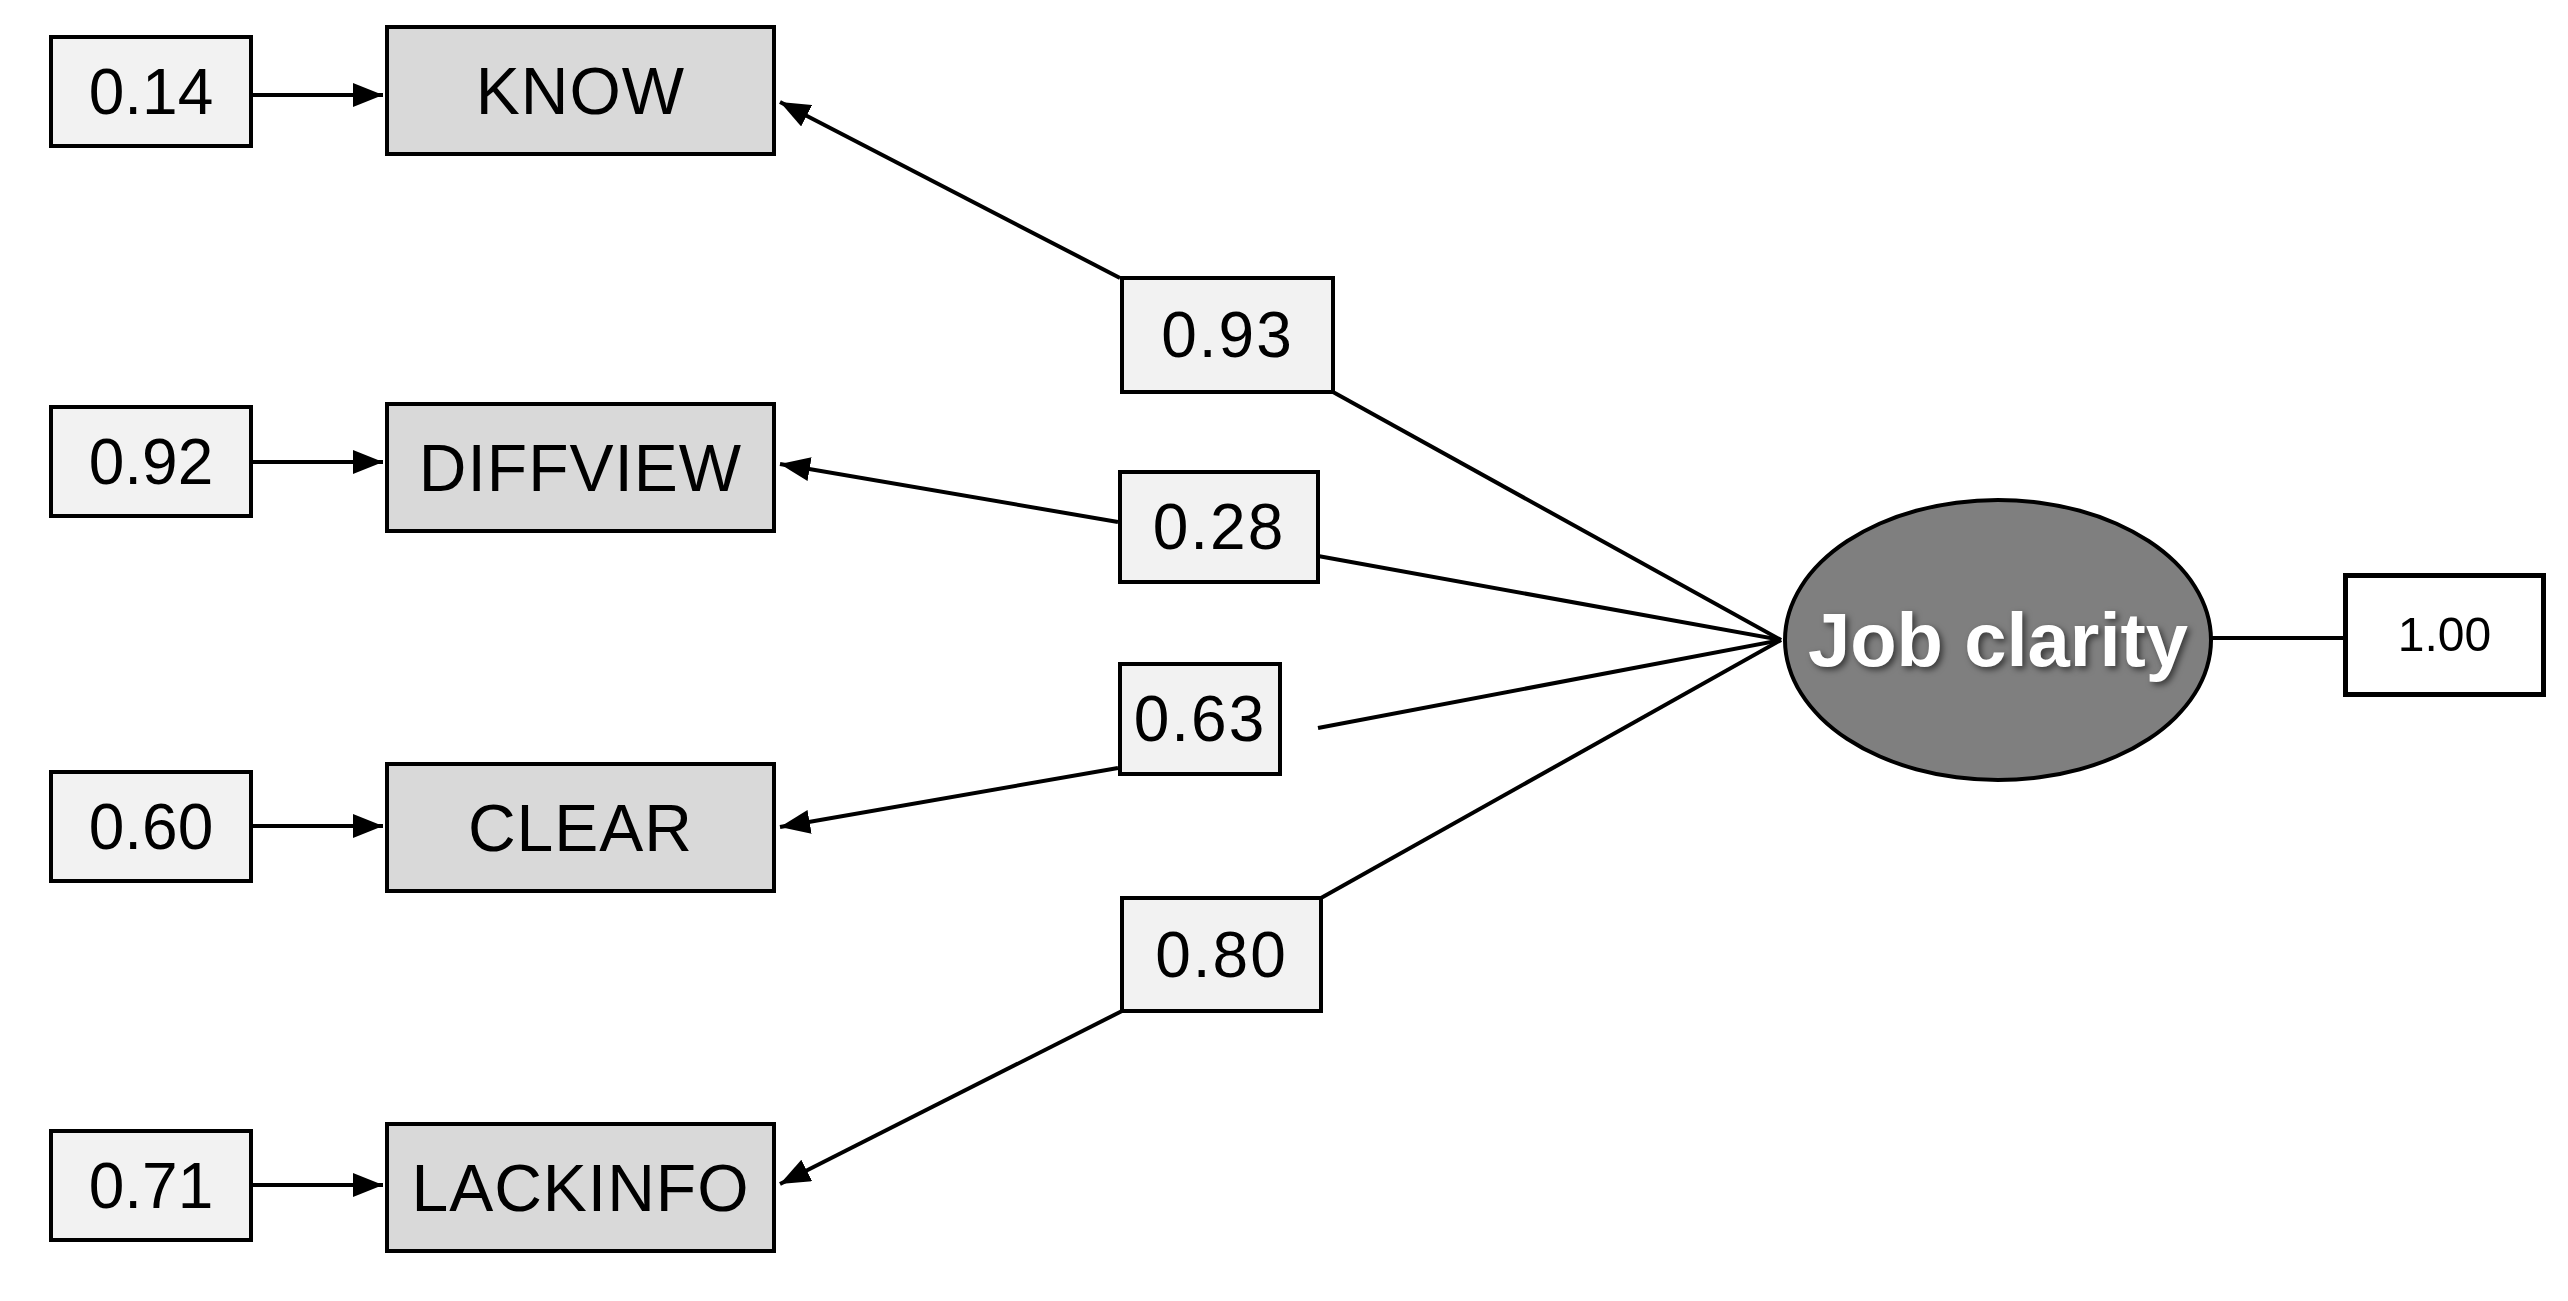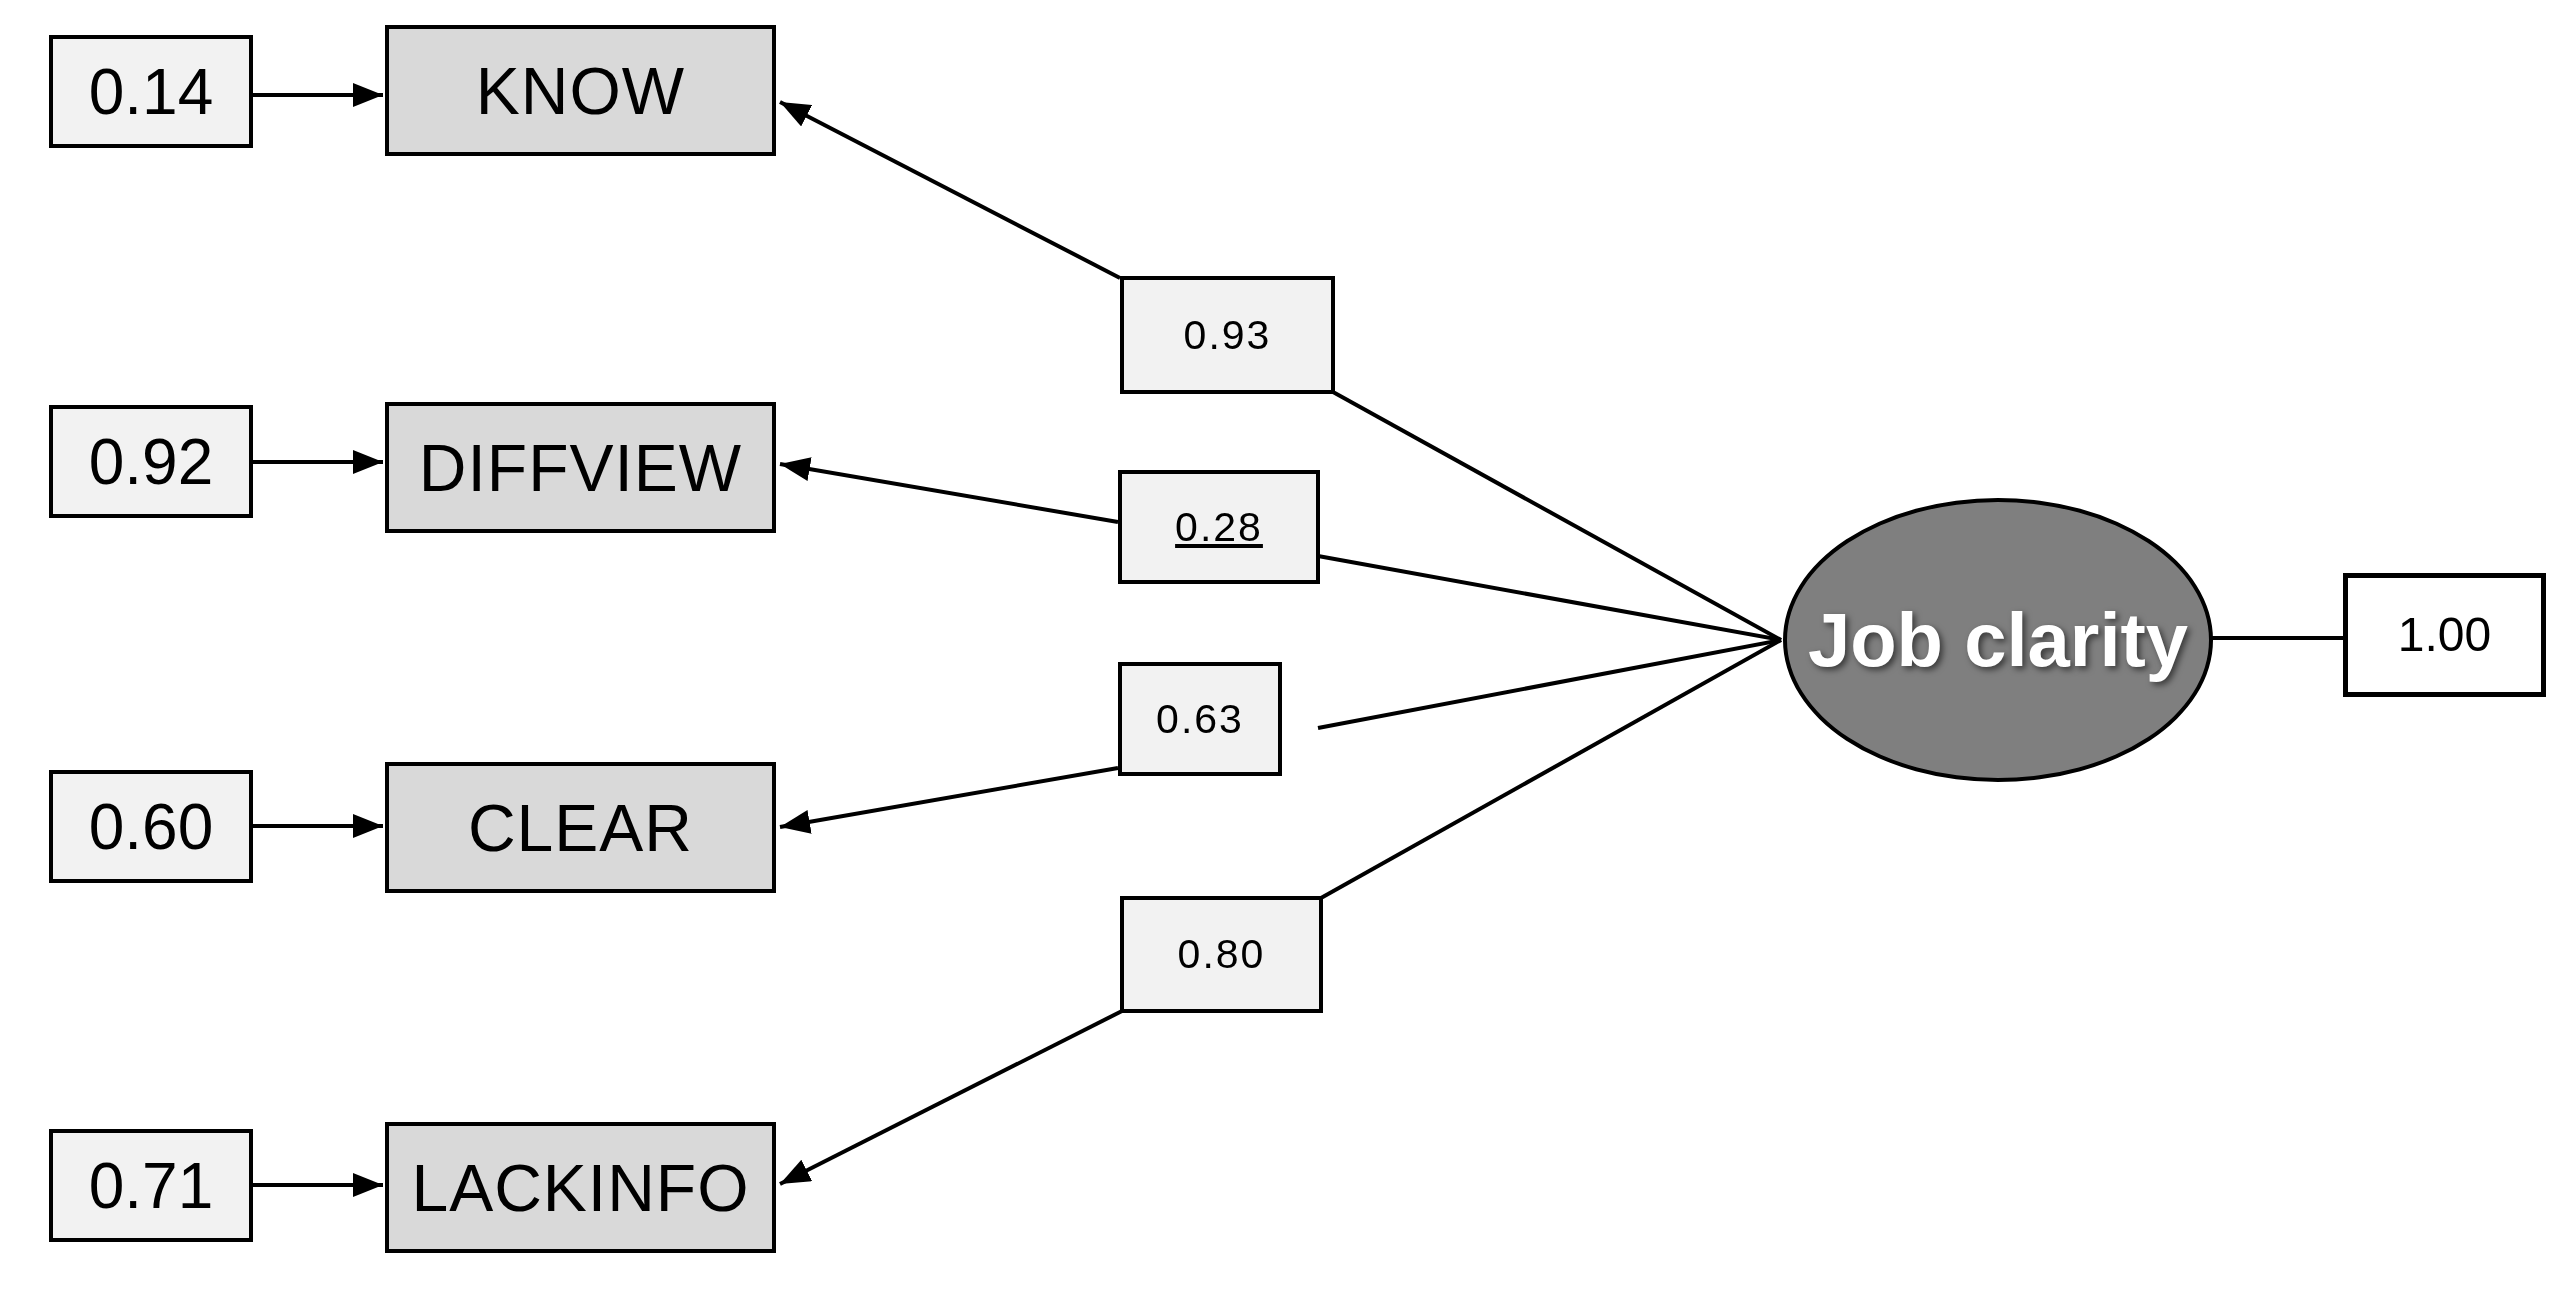--- a/index.html
+++ b/index.html
@@ -52,21 +52,21 @@
     font-size:64px;
   }
   .indicator-box{
     background:var(--indicator-fill);
     width:391px;height:131px;
     font-size:66px;
     letter-spacing:1px;
   }
   .weight-box{
     background:var(--weight-fill);
-    font-size:41px;
+    font-size:64px;
     letter-spacing:2px;
   }
   .latent-ellipse{
     background:var(--latent-fill);
     width:430px;height:284px;
     border-radius:50%;
     color:var(--latent-text);
     font-weight:bold;
     font-size:76px;
     text-shadow:3px 3px 6px rgba(0,0,0,0.55);
@@ -112,21 +112,21 @@
   <div class="node variance-box" style="left:49px;top:405px;">0.92</div>
   <div class="node variance-box" style="left:49px;top:770px;">0.60</div>
   <div class="node variance-box" style="left:49px;top:1129px;">0.71</div>
 
   <div class="node indicator-box" style="left:385px;top:25px;">KNOW</div>
   <div class="node indicator-box" style="left:385px;top:402px;">DIFFVIEW</div>
   <div class="node indicator-box" style="left:385px;top:762px;">CLEAR</div>
   <div class="node indicator-box" style="left:385px;top:1122px;">LACKINFO</div>
 
   <div class="node weight-box" style="left:1120px;top:276px;width:215px;height:118px;">0.93</div>
-  <div class="node weight-box" style="left:1118px;top:470px;width:202px;height:114px;text-decoration:underline;">0.28</div>
+  <div class="node weight-box" style="left:1118px;top:470px;width:202px;height:114px;">0.28</div>
   <div class="node weight-box" style="left:1118px;top:662px;width:164px;height:114px;">0.63</div>
   <div class="node weight-box" style="left:1120px;top:896px;width:203px;height:117px;">0.80</div>
 
   <div class="node latent-ellipse" style="left:1783px;top:498px;">Job clarity</div>
 
   <div class="node latent-variance-box" style="left:2343px;top:573px;">1.00</div>
 
 </div>
 
 </body></html>

